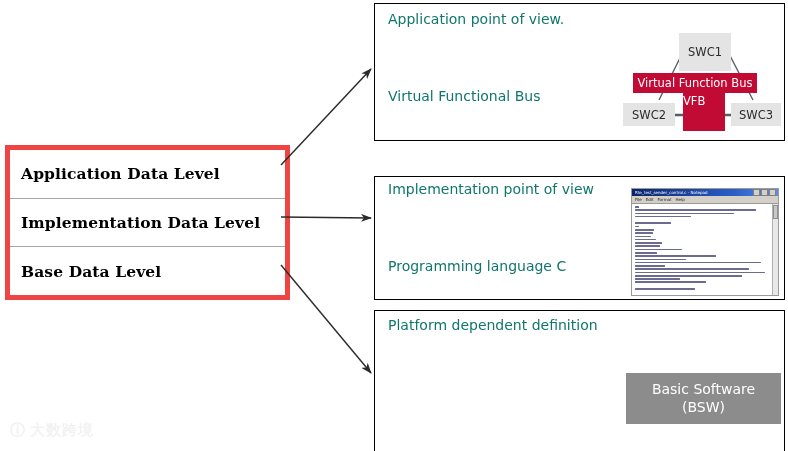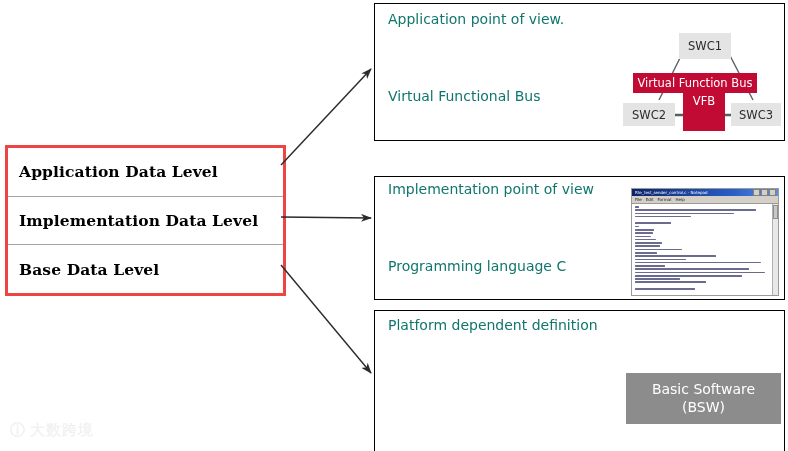--- a/index.html
+++ b/index.html
@@ -8,21 +8,21 @@
     background:#ffffff;
     font-family:"DejaVu Sans", sans-serif;
     position:relative;
     overflow:hidden;
   }
   .canvas{position:absolute;inset:0;}
 
   
   .levels{
     position:absolute;left:5px;top:145px;width:275px;height:145px;
-    border:3px solid #ef4444;background:#ffffff;
+    border:5px solid #ef4444;background:#ffffff;
     display:flex;flex-direction:column;
   }
   .level-row{
     flex:1;display:flex;align-items:center;
     padding-left:11px;
     border-bottom:1px solid #a6a6a6;
     box-sizing:border-box;
   }
   .level-row:last-child{border-bottom:none;}
   .level-label{
@@ -53,36 +53,36 @@
   .h2{top:36px;margin-top:48px;}
 
   
   .vfb{position:absolute;left:248px;top:26px;width:158px;height:105px;}
   .swc{
     position:absolute;background:#e4e4e4;
     display:flex;align-items:center;justify-content:center;
     font-size:11.5px;color:#2b2b2b;
     box-sizing:border-box;
   }
-  #swc1{left:56px;top:3px;width:52px;height:26px;}
+  #swc1{left:56px;top:3px;width:52px;height:38px;}
   #swc2{left:0px;top:73px;width:52px;height:23px;}
   #swc3{left:108px;top:73px;width:50px;height:23px;}
   .vfb-bar{
     position:absolute;left:10px;top:43px;width:124px;height:20px;
     background:#c10a34;
     display:flex;align-items:center;justify-content:center;
     color:#ffffff;font-size:11.5px;white-space:nowrap;
   }
   .vfb-stem{
     position:absolute;left:60px;top:63px;width:42px;height:38px;
     background:#c10a34;
   }
   .vfb-stem-label{
     position:absolute;left:60px;top:63px;width:42px;height:16px;
-    display:flex;align-items:center;justify-content:center;
+    display:flex;align-items:center;
     color:#ffffff;font-size:11.5px;
   }
 
   
   .codewin{
     position:absolute;left:256px;top:11px;width:148px;height:108px;
     background:#ffffff;border:1px solid #9a9a9a;box-sizing:border-box;
     overflow:hidden;
   }
   .cw-title{

